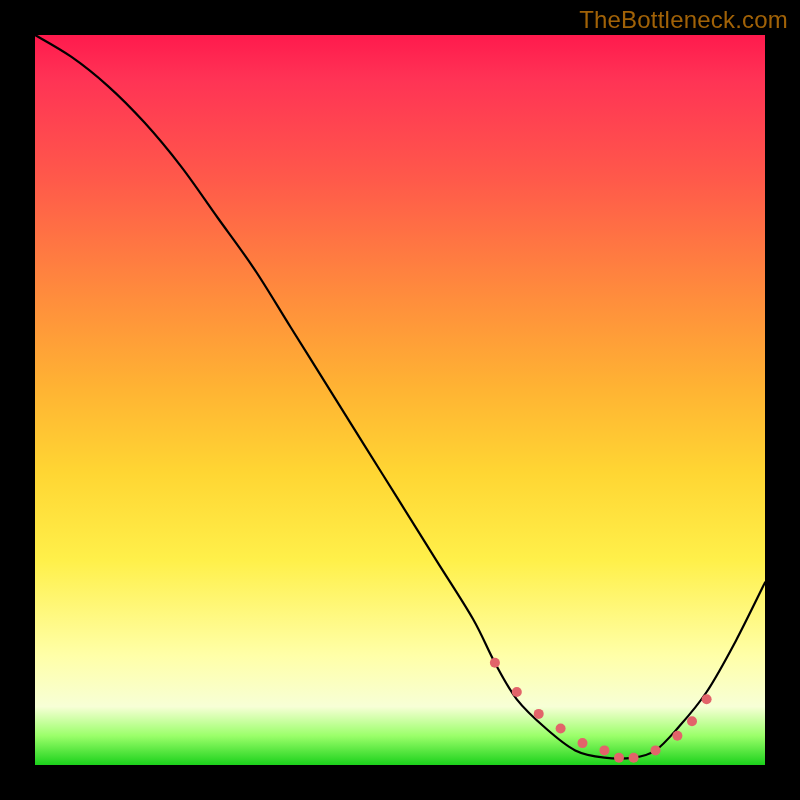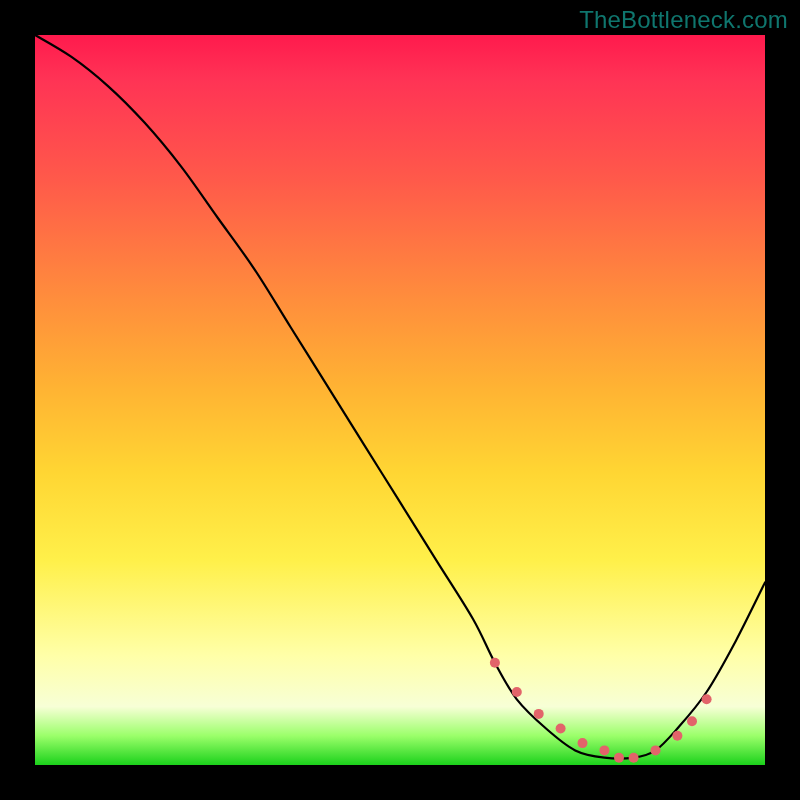--- a/index.html
+++ b/index.html
@@ -38,21 +38,21 @@
       #ffffa8 85%,
       #f7ffd6 92%,
       #9bff6a 96%,
       #1bd11b 100%
     );
   }
   .watermark {
     position: absolute;
     top: 6px;
     right: 12px;
-    color: #0f766e;
+    color: #a16207;
     font-size: 24px;
     font-weight: 400;
     letter-spacing: 0.2px;
     user-select: none;
   }
   svg.curve {
     position: absolute;
     left: 0;
     top: 0;
     width: 730px;

